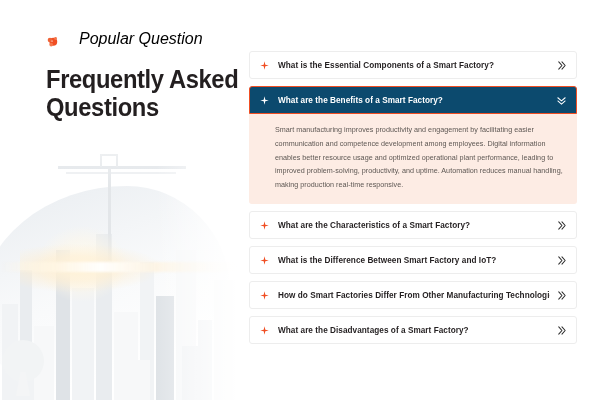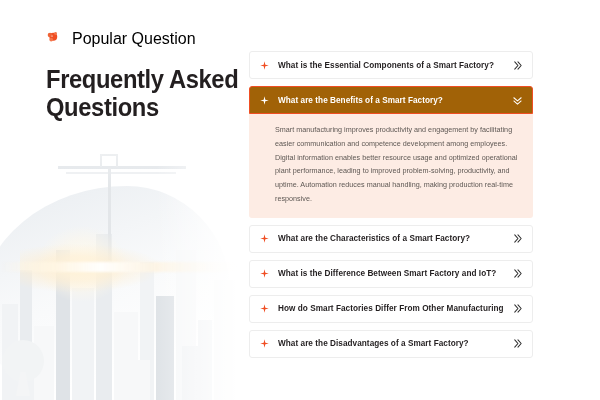--- a/index.html
+++ b/index.html
@@ -148,23 +148,24 @@
 
   
   #left-content {
     position: absolute;
     left: 46px;
     top: 30px;
     width: 210px;
   }
   #eyebrow-row {
     display: flex;
-    align-items: flex-start;
-    gap: 13px;
+    align-items: flex-end;
+    gap: 20px;
     margin-bottom: 9px;
+    font-style: italic;
   }
   #eyebrow-icon {
     width: 13px;
     height: 13px;
     flex: 0 0 auto;
     display: block;
   }
   #page-title {
     font-family: "Liberation Sans Narrow", "Liberation Sans", sans-serif;
     font-size: 25px;
@@ -175,38 +176,38 @@
     transform: scaleX(.95);
     transform-origin: left center;
     white-space: pre-line;
   }
 
   
   #faq-list {
     position: absolute;
     left: 249px;
     top: 51px;
-    width: 284px;
+    width: 328px;
   }
   .faq-item { margin-bottom: 7px; }
   .faq-item:last-child { margin-bottom: 12px; }
 
   .faq-header {
     display: flex;
     align-items: center;
     height: 28px;
     box-sizing: border-box;
     padding: 0 9px 0 10px;
     background: #ffffff;
     border: 1px solid #ededed;
     border-radius: 3px;
     cursor: pointer;
   }
   .faq-item.open .faq-header {
-    background: #a16207;
+    background: #0c4a6e;
     border-color: #f04e23;
     border-radius: 3px 3px 0 0;
   }
   .q-icon {
     width: 9px;
     height: 9px;
     flex: 0 0 auto;
     margin-right: 9px;
     display: block;
   }

